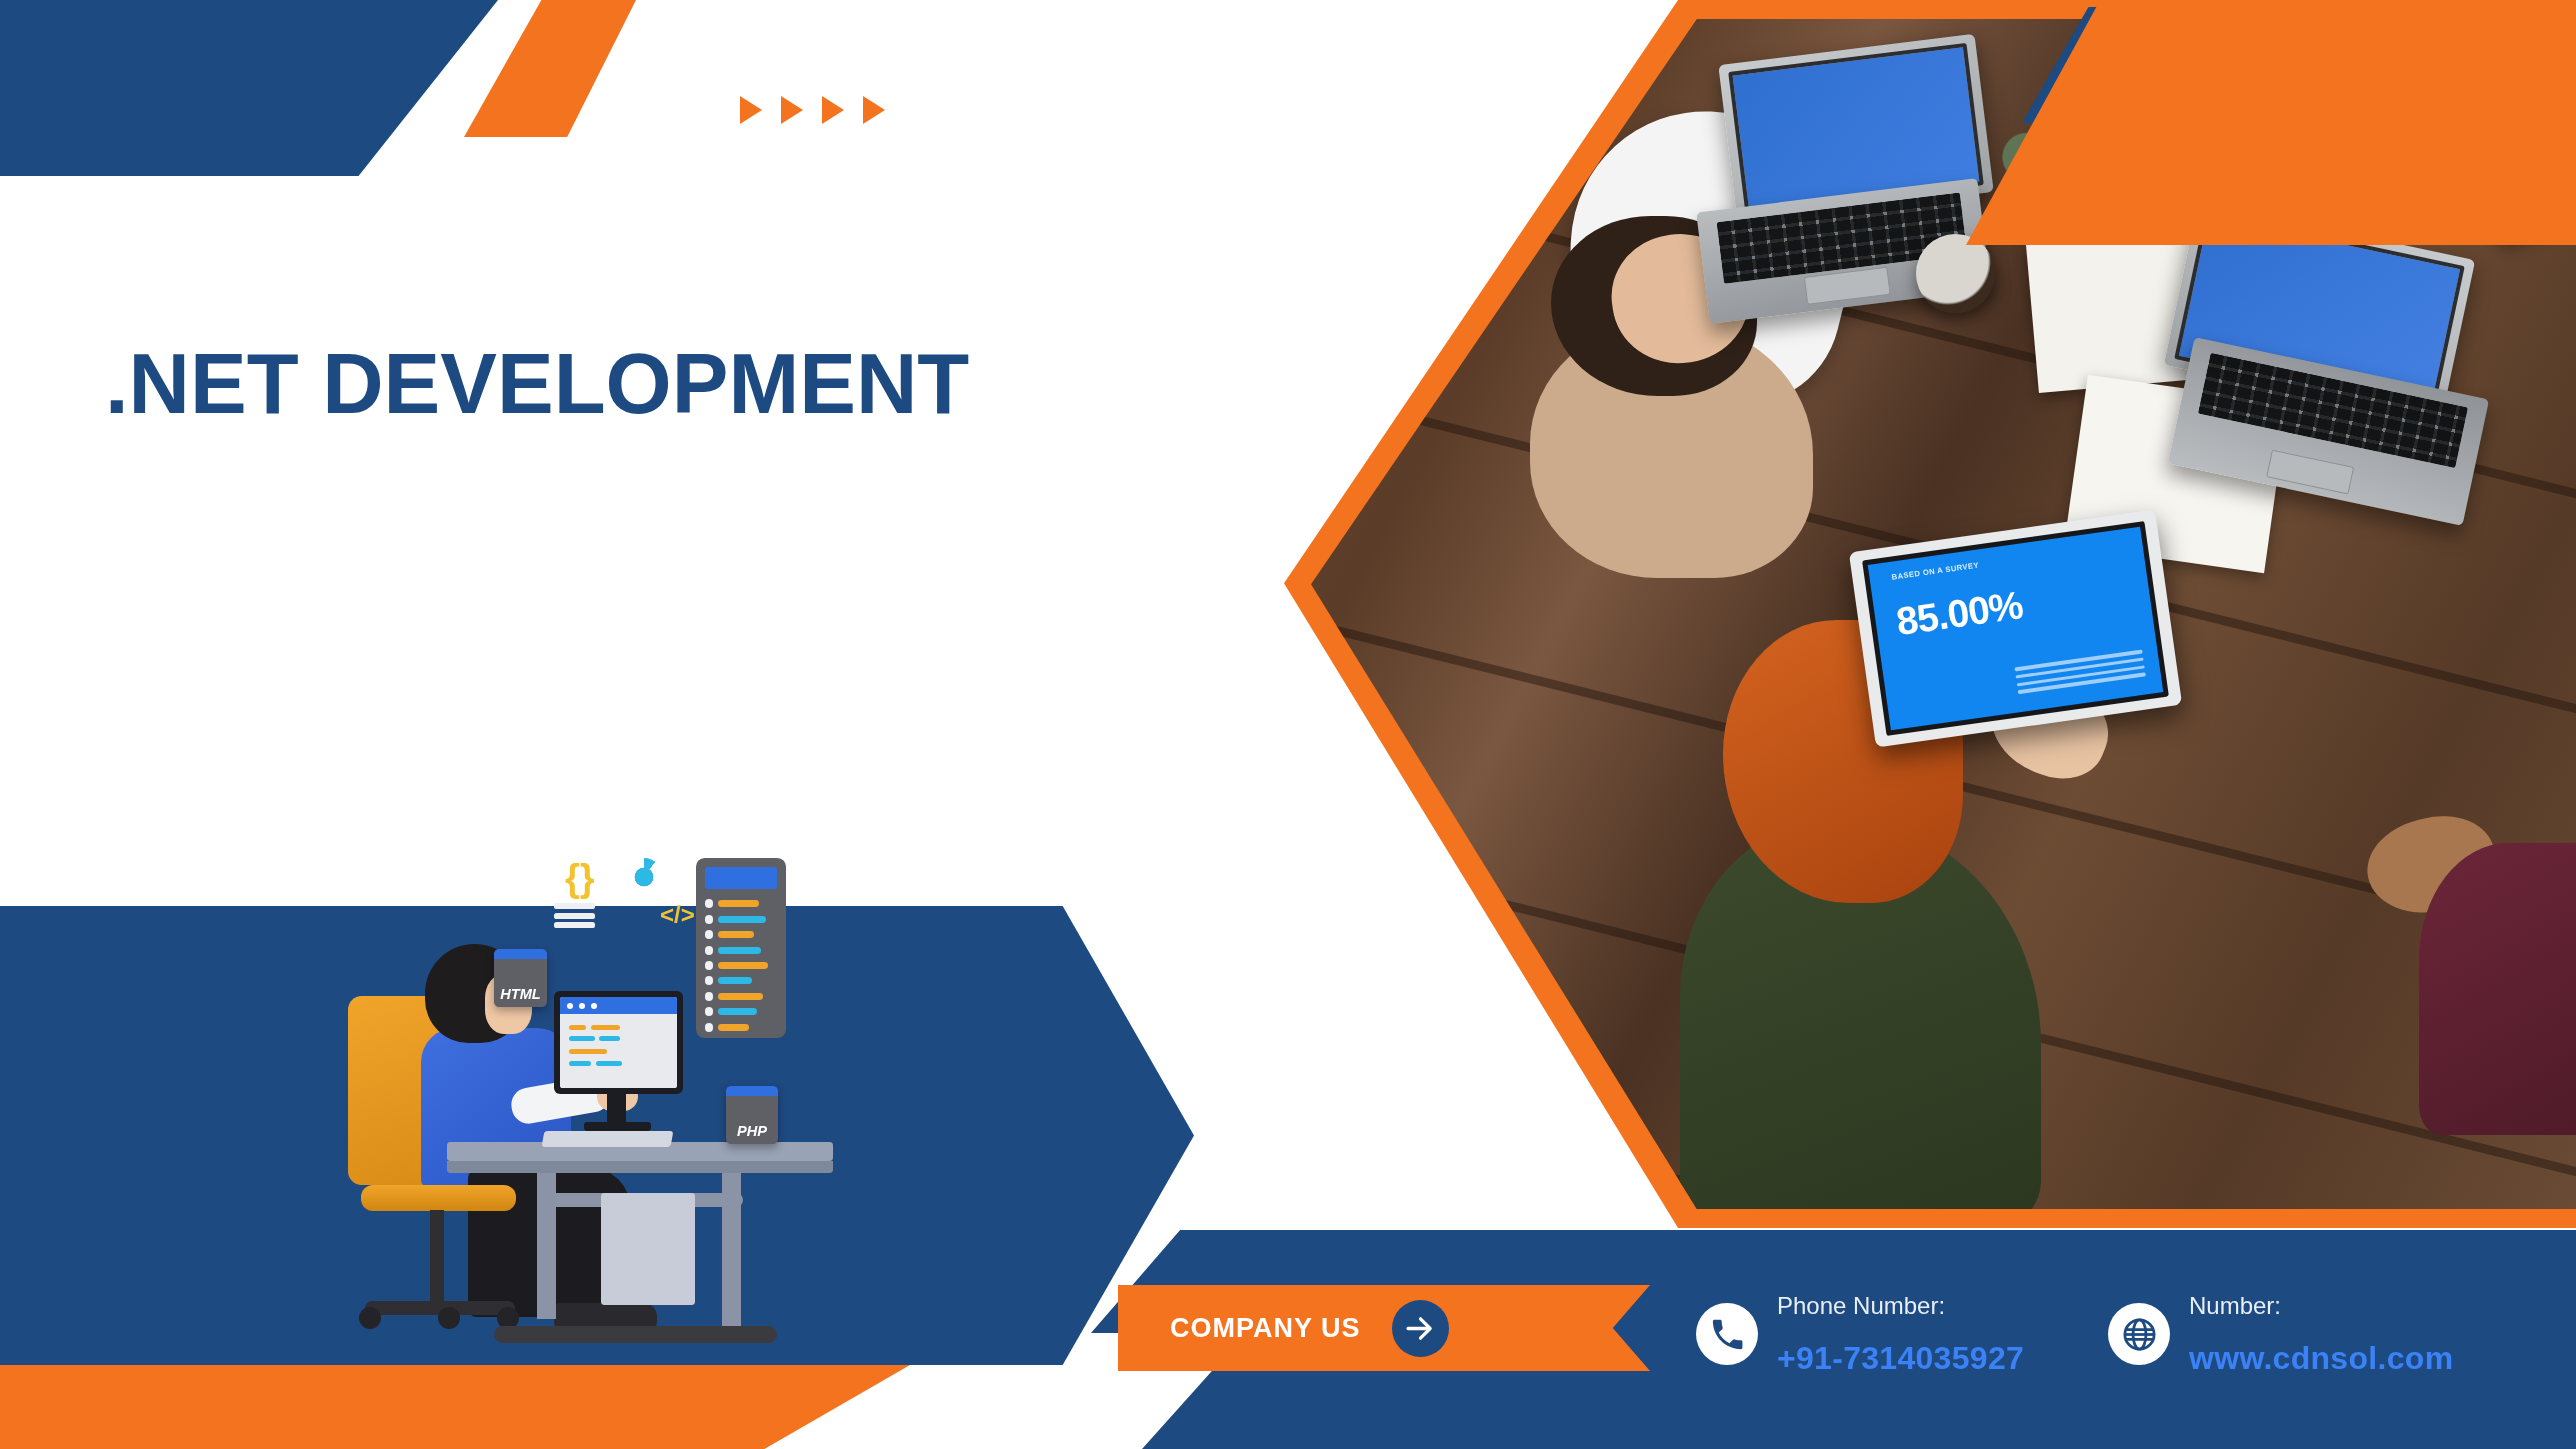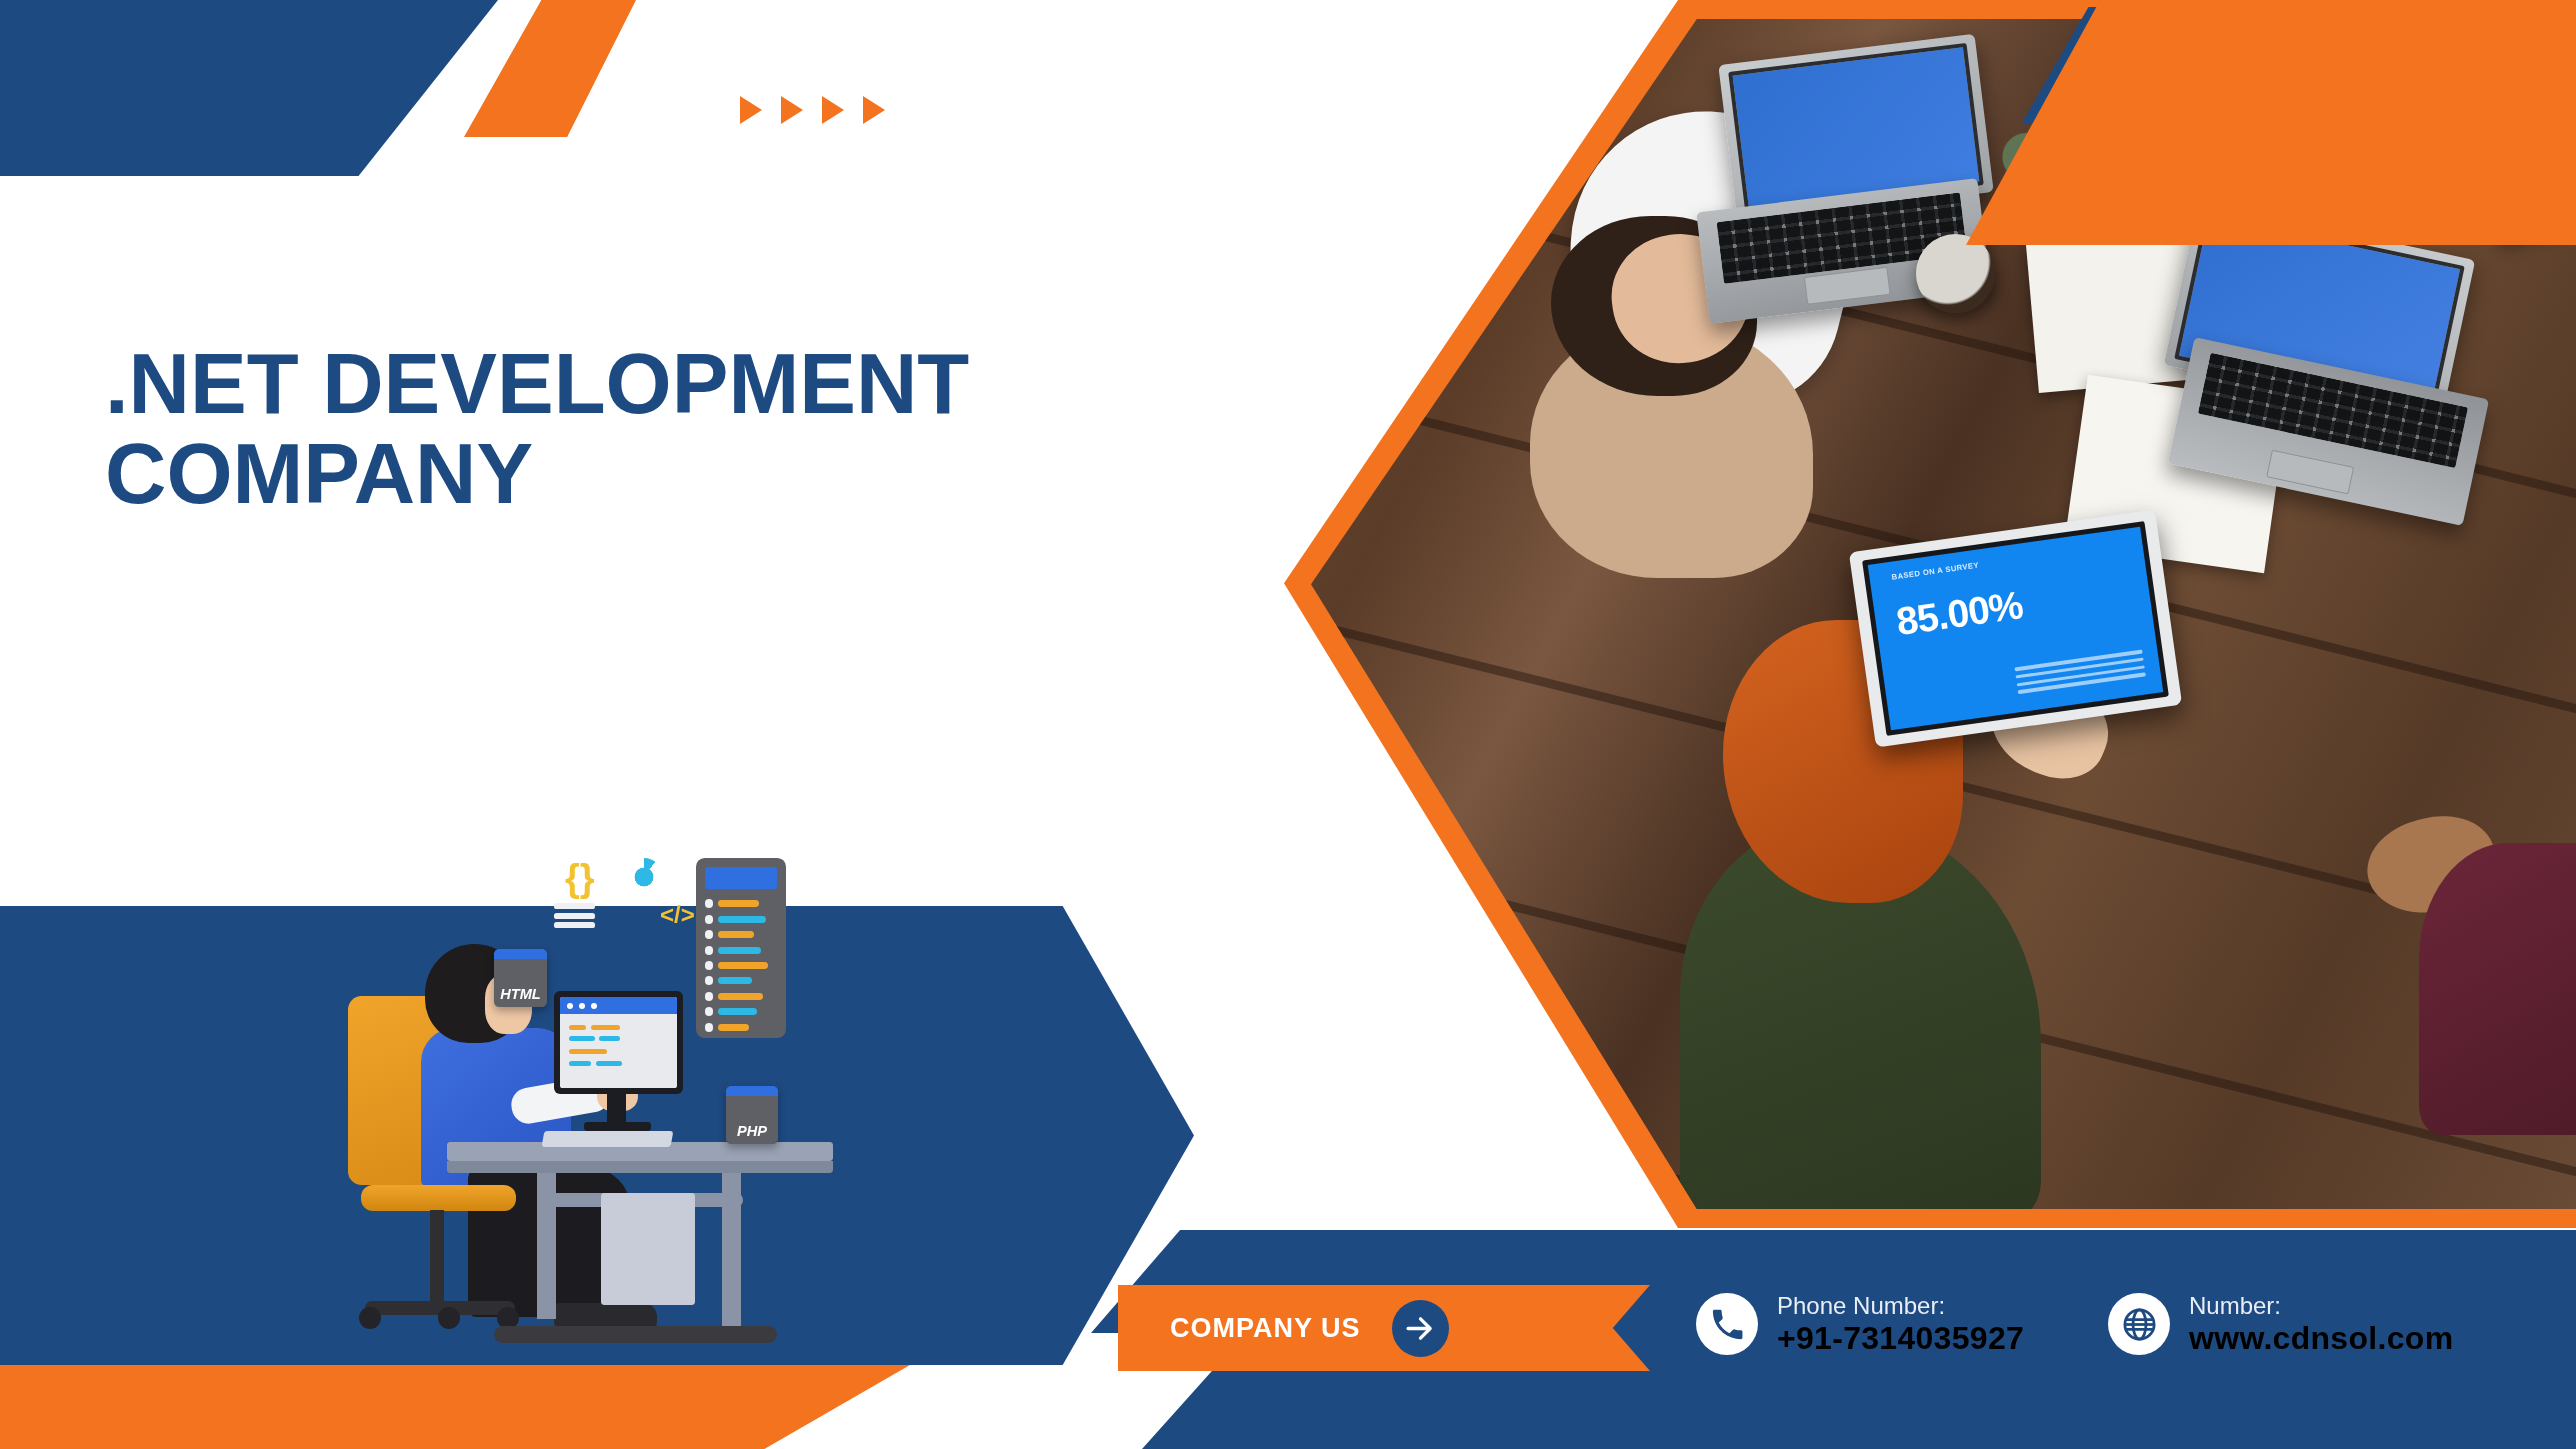--- a/index.html
+++ b/index.html
@@ -309,21 +309,21 @@
   .info-group{position:absolute;display:flex;align-items:center;gap:19px;z-index:5;}
   .info-phone{left:1696px;top:1292px;}
   .info-site{left:2108px;top:1292px;}
   .ico-badge{
     width:62px;height:62px;border-radius:50%;background:#ffffff;
     display:flex;align-items:center;justify-content:center;flex:0 0 auto;
   }
   .ico-badge svg{width:39px;height:39px;}
   .info-text{display:flex;flex-direction:column;line-height:1.15;}
   .info-title{color:#e9eef5;font-size:24px;font-weight:400;}
-  .info-value{color:#000000;font-size:32px;font-weight:700;letter-spacing:0.3px;white-space:nowrap;}
+  .info-value{color:#3b82f6;font-size:32px;font-weight:700;letter-spacing:0.3px;white-space:nowrap;margin-top:20px;}
 </style>
 </head>
 <body>
 
 <div id="banner">
 
   <div class="shape tl-blue"></div>
   <div class="shape tl-orange"></div>
 
   <div class="shape photo-frame"></div>
@@ -393,21 +393,20 @@
 
   <div class="arrows">
     <i></i>
     <i></i>
     <i></i>
     <i></i>
   </div>
 
   <div class="headline">
     <div class="h-line h-mid">.NET DEVELOPMENT</div>
-    <div class="h-line h-mid">COMPANY</div>
   </div>
 
   <div class="shape bl-blue"></div>
 
   <div class="illus">
     <div class="il chair-back"></div>
     <div class="il dev-body"></div>
     <div class="il dev-head"></div>
     <div class="il dev-face"></div>
     <div class="il dev-arm"></div>

